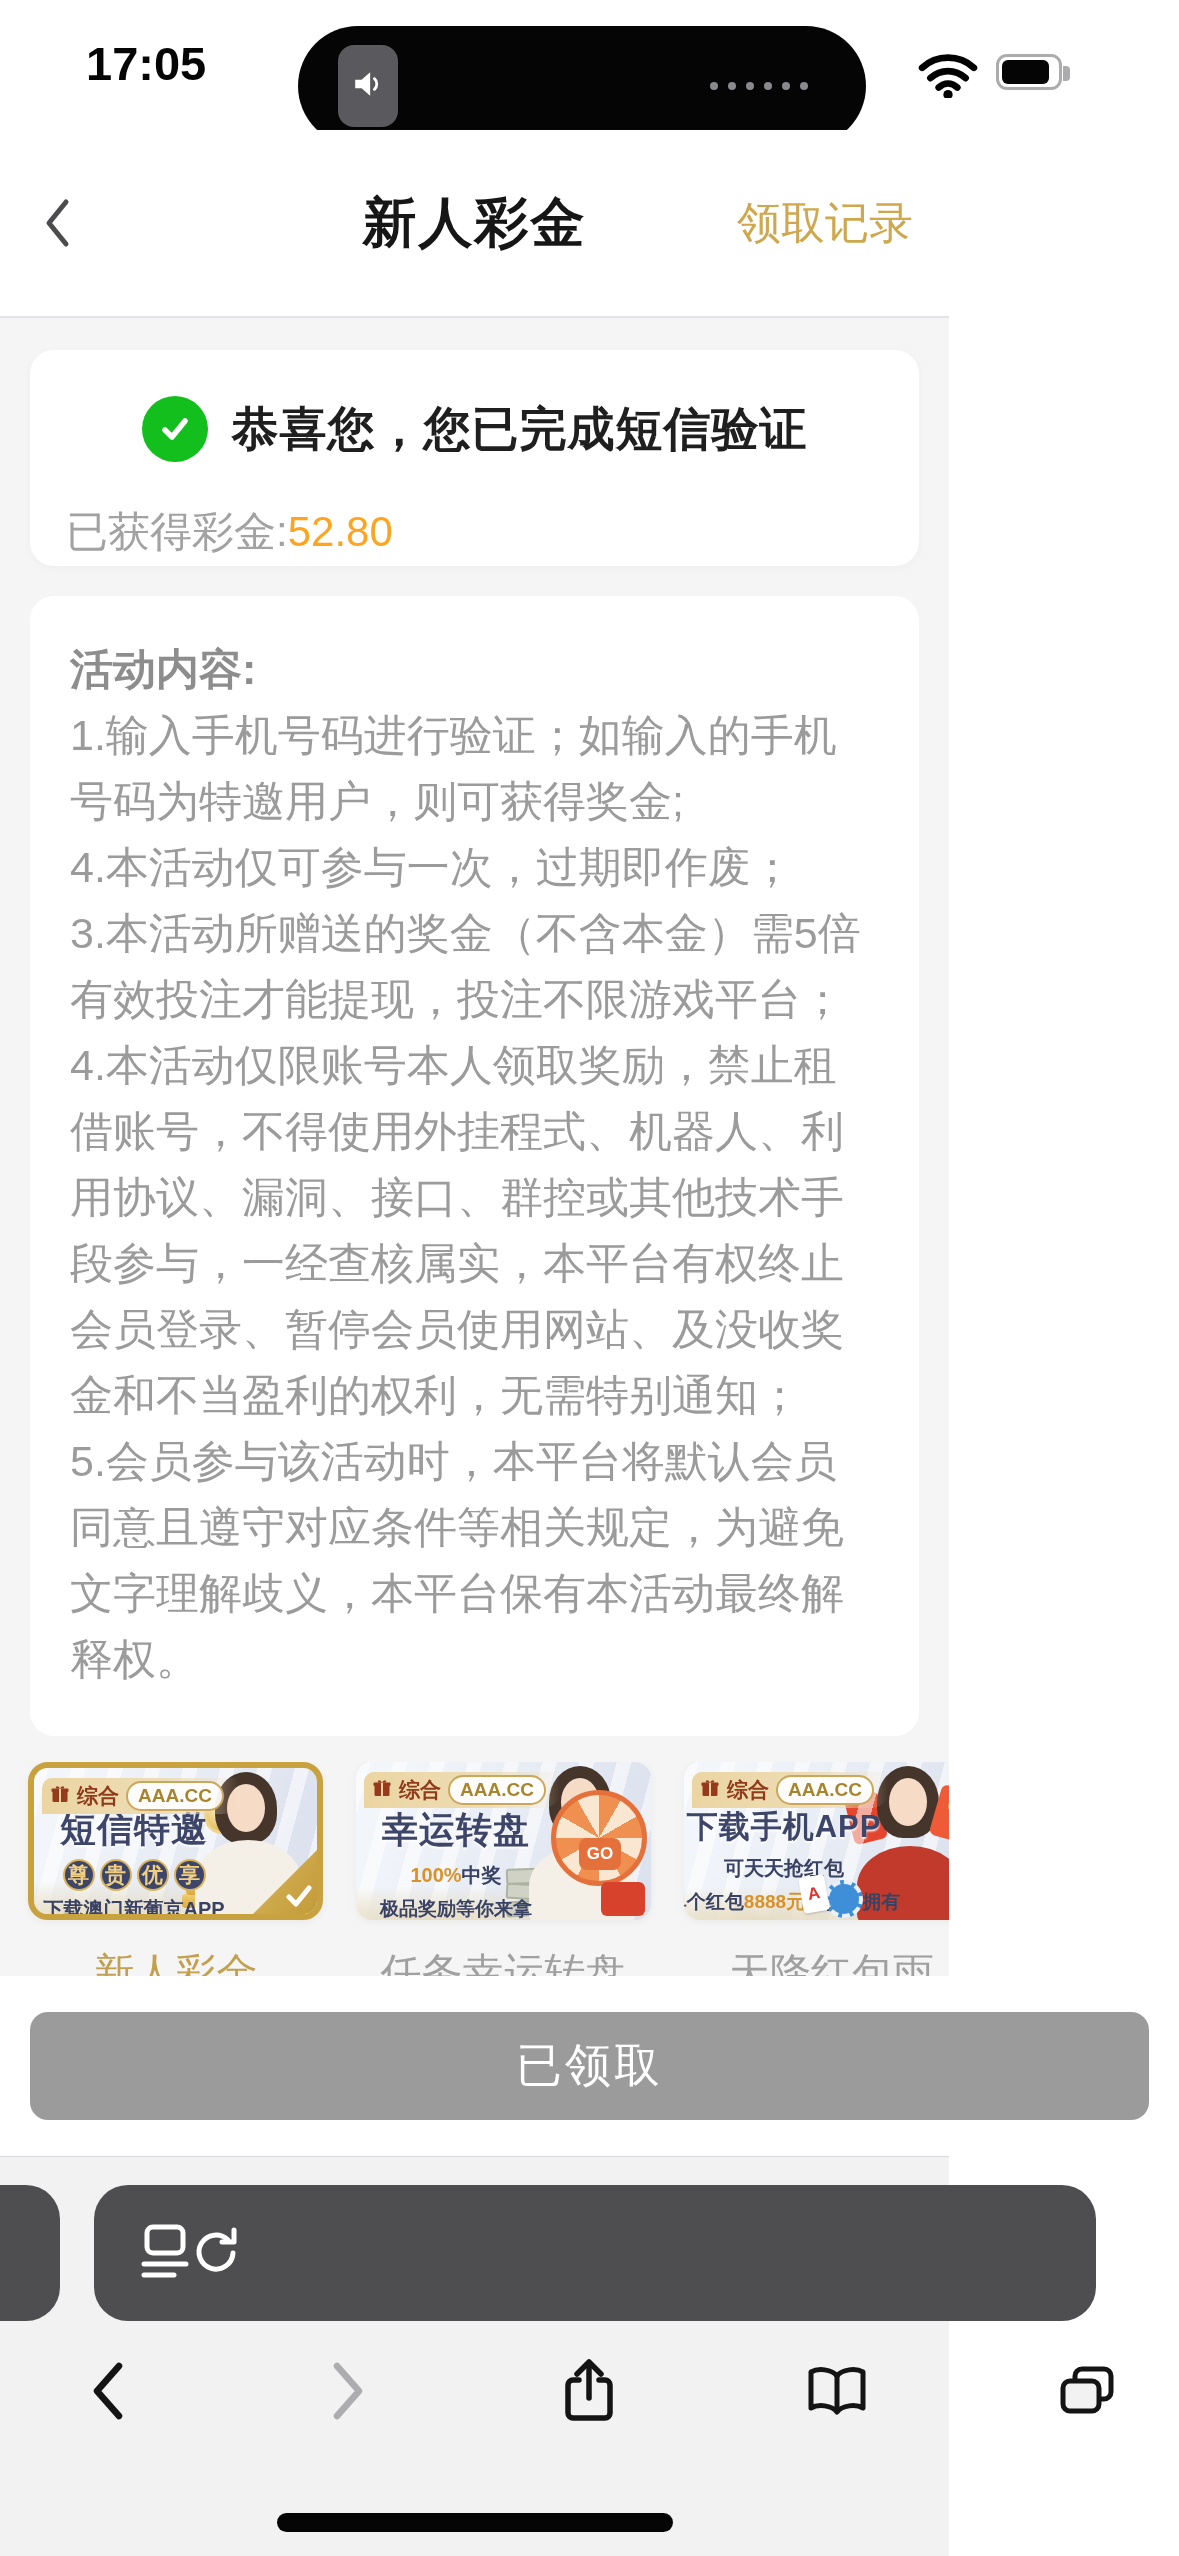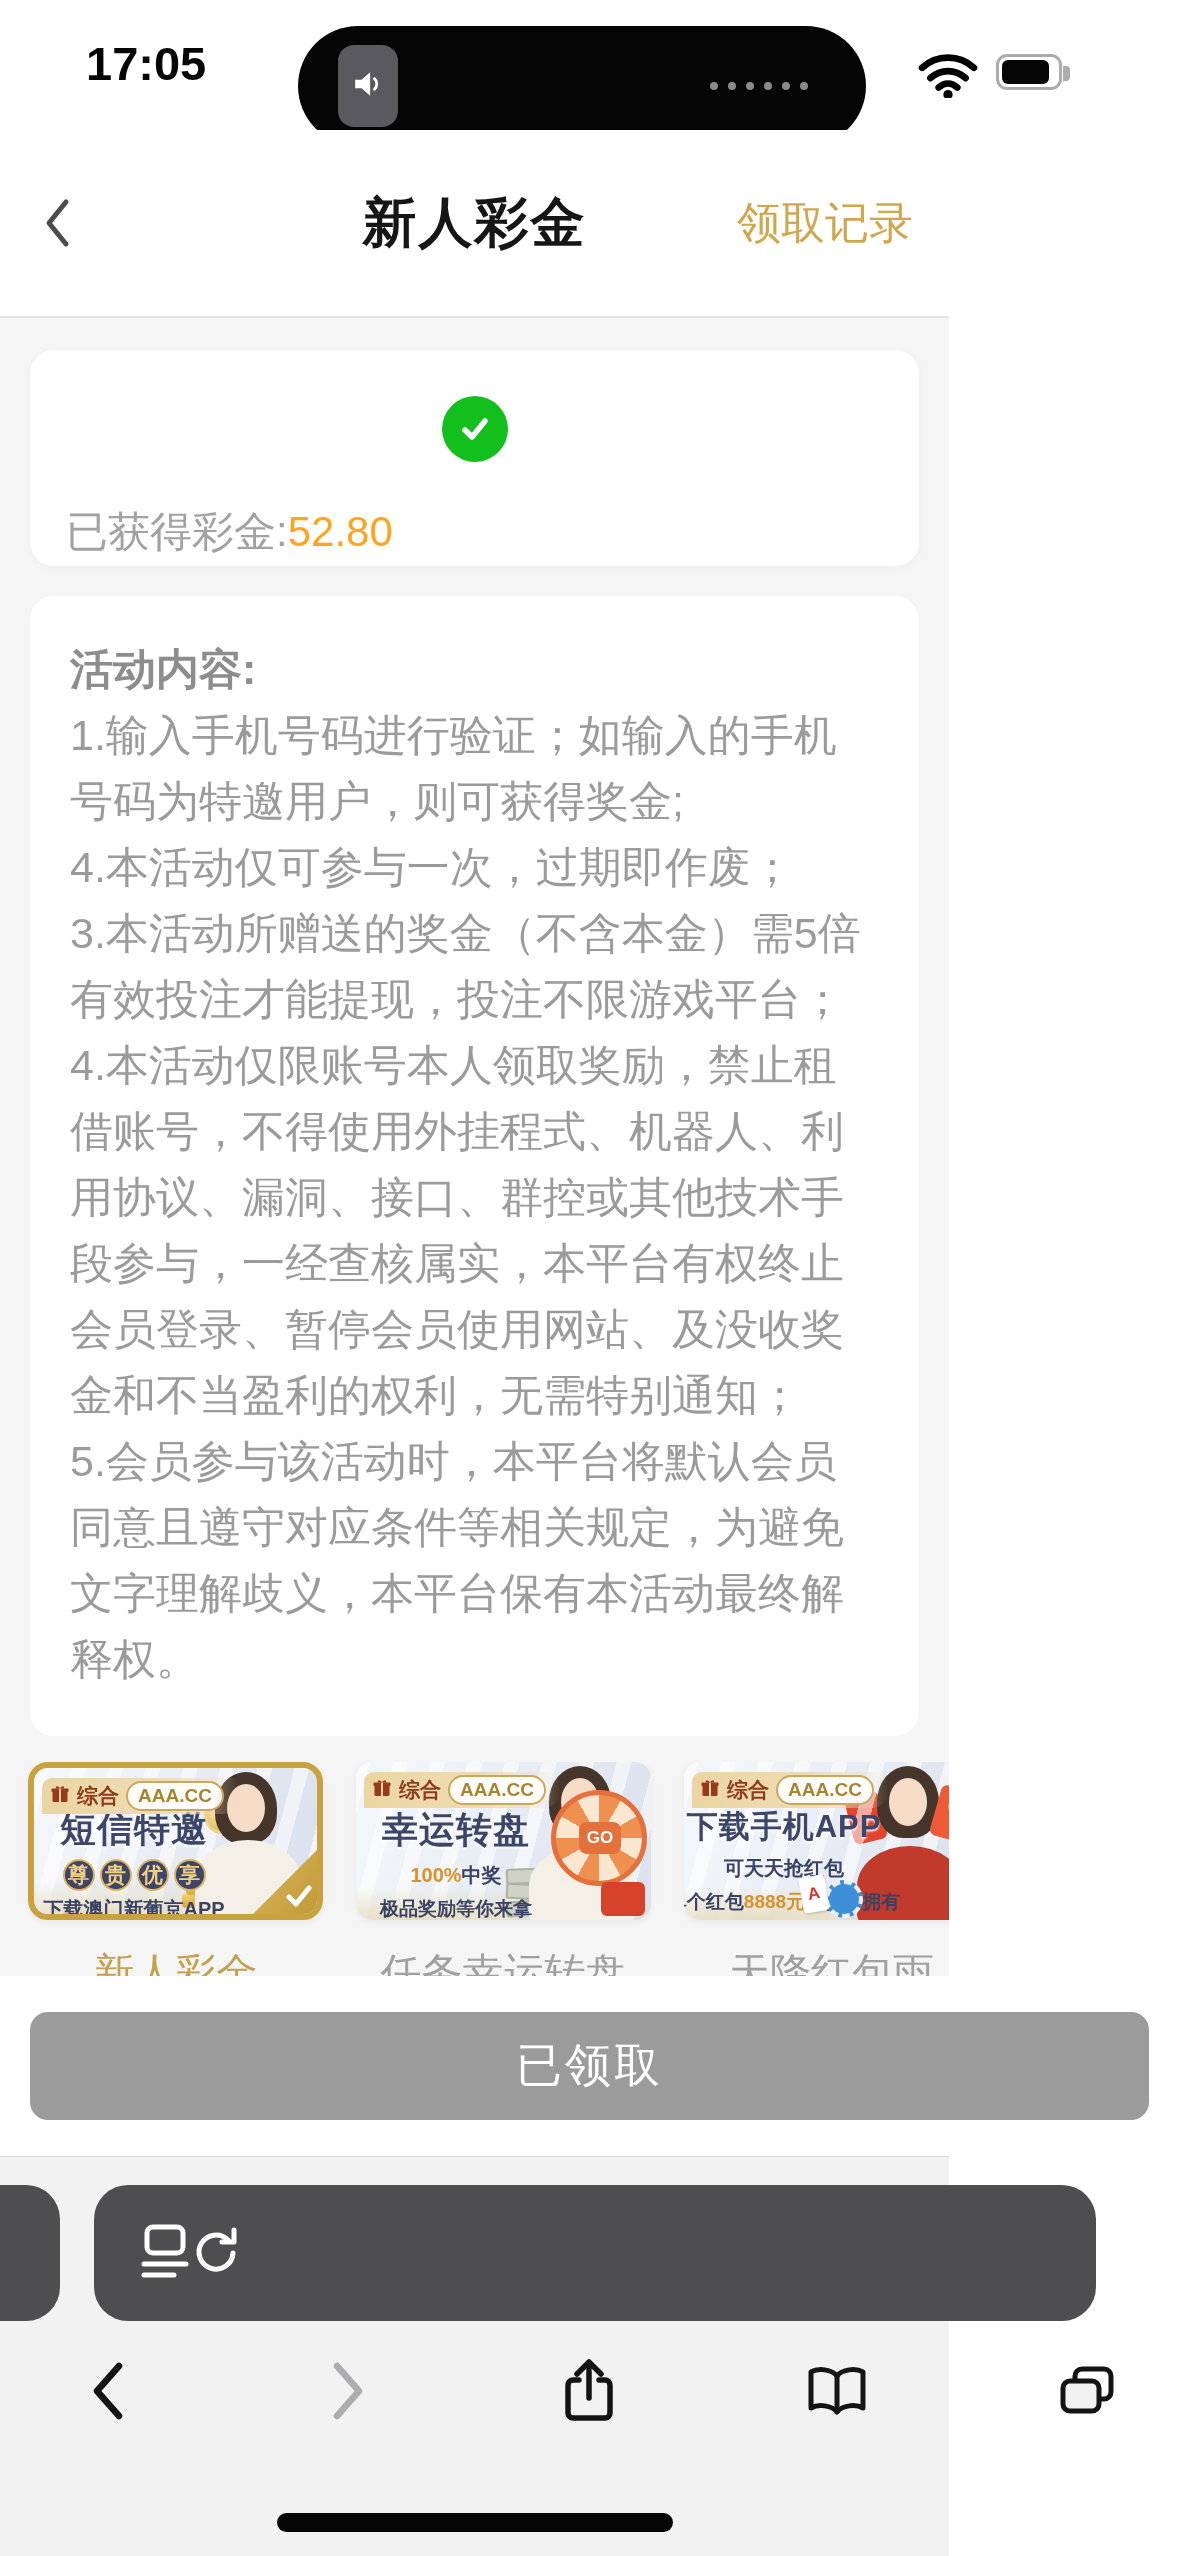--- a/index.html
+++ b/index.html
@@ -81,21 +81,21 @@
     background:radial-gradient(circle at 35% 35%,#F9E7AC,#DBA83C); border:3px solid #EFD390; }
   .bars { position:absolute; bottom:6px; left:148px; width:52px; height:34px; z-index:2; }
   .bars i { position:absolute; display:block; background:linear-gradient(#F2CE6E,#D9A93F); border-radius:4px; height:14px; }
   .bars i:nth-child(1){ bottom:0; width:48px; }
   .bars i:nth-child(2){ bottom:13px; left:4px; width:40px; }
   .corner { position:absolute; right:-1px; bottom:-1px; width:66px; height:66px; z-index:6;
     background:linear-gradient(305deg,#C29A38,#D9B75C); clip-path:polygon(100% 0,100% 100%,0 100%);
     display:flex; align-items:flex-end; justify-content:flex-end; padding:0 6px 8px 0; }
   .wheel { position:absolute; right:4px; top:28px; width:96px; height:96px; border-radius:50%; border:5px solid #E4713B;
     background:repeating-conic-gradient(#F09050 0 30deg,#FAE7D2 30deg 60deg); z-index:3; }
-  .wheel-hub { position:absolute; right:30px; top:60px; width:42px; height:32px; background:#E4713B; border-radius:8px;
+  .wheel-hub { position:absolute; right:30px; top:76px; width:42px; height:32px; background:#E4713B; border-radius:8px;
     display:flex; align-items:center; justify-content:center; color:#fff; font-size:17px; font-weight:800; z-index:4; }
   .prize { position:absolute; right:6px; bottom:4px; width:44px; height:34px; background:#D6422B; border-radius:6px; z-index:4; }
   .cash { position:absolute; left:150px; bottom:4px; width:54px; height:56px; z-index:2; }
   .cash i { position:absolute; display:block; width:50px; height:16px; background:#CFD2C4; border:2px solid #AEB2A0; border-radius:3px; }
   .cash i:nth-child(1){ bottom:0; transform:rotate(-4deg); }
   .cash i:nth-child(2){ bottom:16px; transform:rotate(3deg); }
   .cash i:nth-child(3){ bottom:32px; transform:rotate(-2deg); }
   .packet1 { position:absolute; right:96px; top:32px; width:34px; height:48px; background:#E3452E; border-radius:6px; transform:rotate(-14deg); z-index:1; }
   .packet2 { position:absolute; right:6px; top:26px; width:38px; height:52px; background:#EE5B36; border-radius:6px; transform:rotate(16deg); z-index:3; }
   .packet2::after { content:""; position:absolute; left:50%; top:10px; transform:translateX(-50%); width:16px; height:16px; border-radius:50%; background:#F2C559; }
@@ -172,20 +172,21 @@
 
   <div class="main">
 
     <div class="result-card">
       <div class="result-row">
         <span class="check-circle">
           <svg width="38" height="38" viewBox="0 0 38 38">
               <path d="M9 20l7 7 13-16" stroke="#fff" stroke-width="5.5" fill="none" stroke-linecap="round" stroke-linejoin="round"></path>
             </svg>
         </span>
+        <span class="result-msg">恭喜您，您已完成短信验证</span>
       </div>
       <div class="bonus-row">
         <span class="bonus-label">已获得彩金:</span><span class="bonus-value">52.80</span>
       </div>
     </div>
 
     <div class="rules-card">
       <div class="rules-title">活动内容:</div>
       <p>1.输入手机号码进行验证；如输入的手机号码为特邀用户，则可获得奖金;</p>
       <p>4.本活动仅可参与一次，过期即作废；</p>

